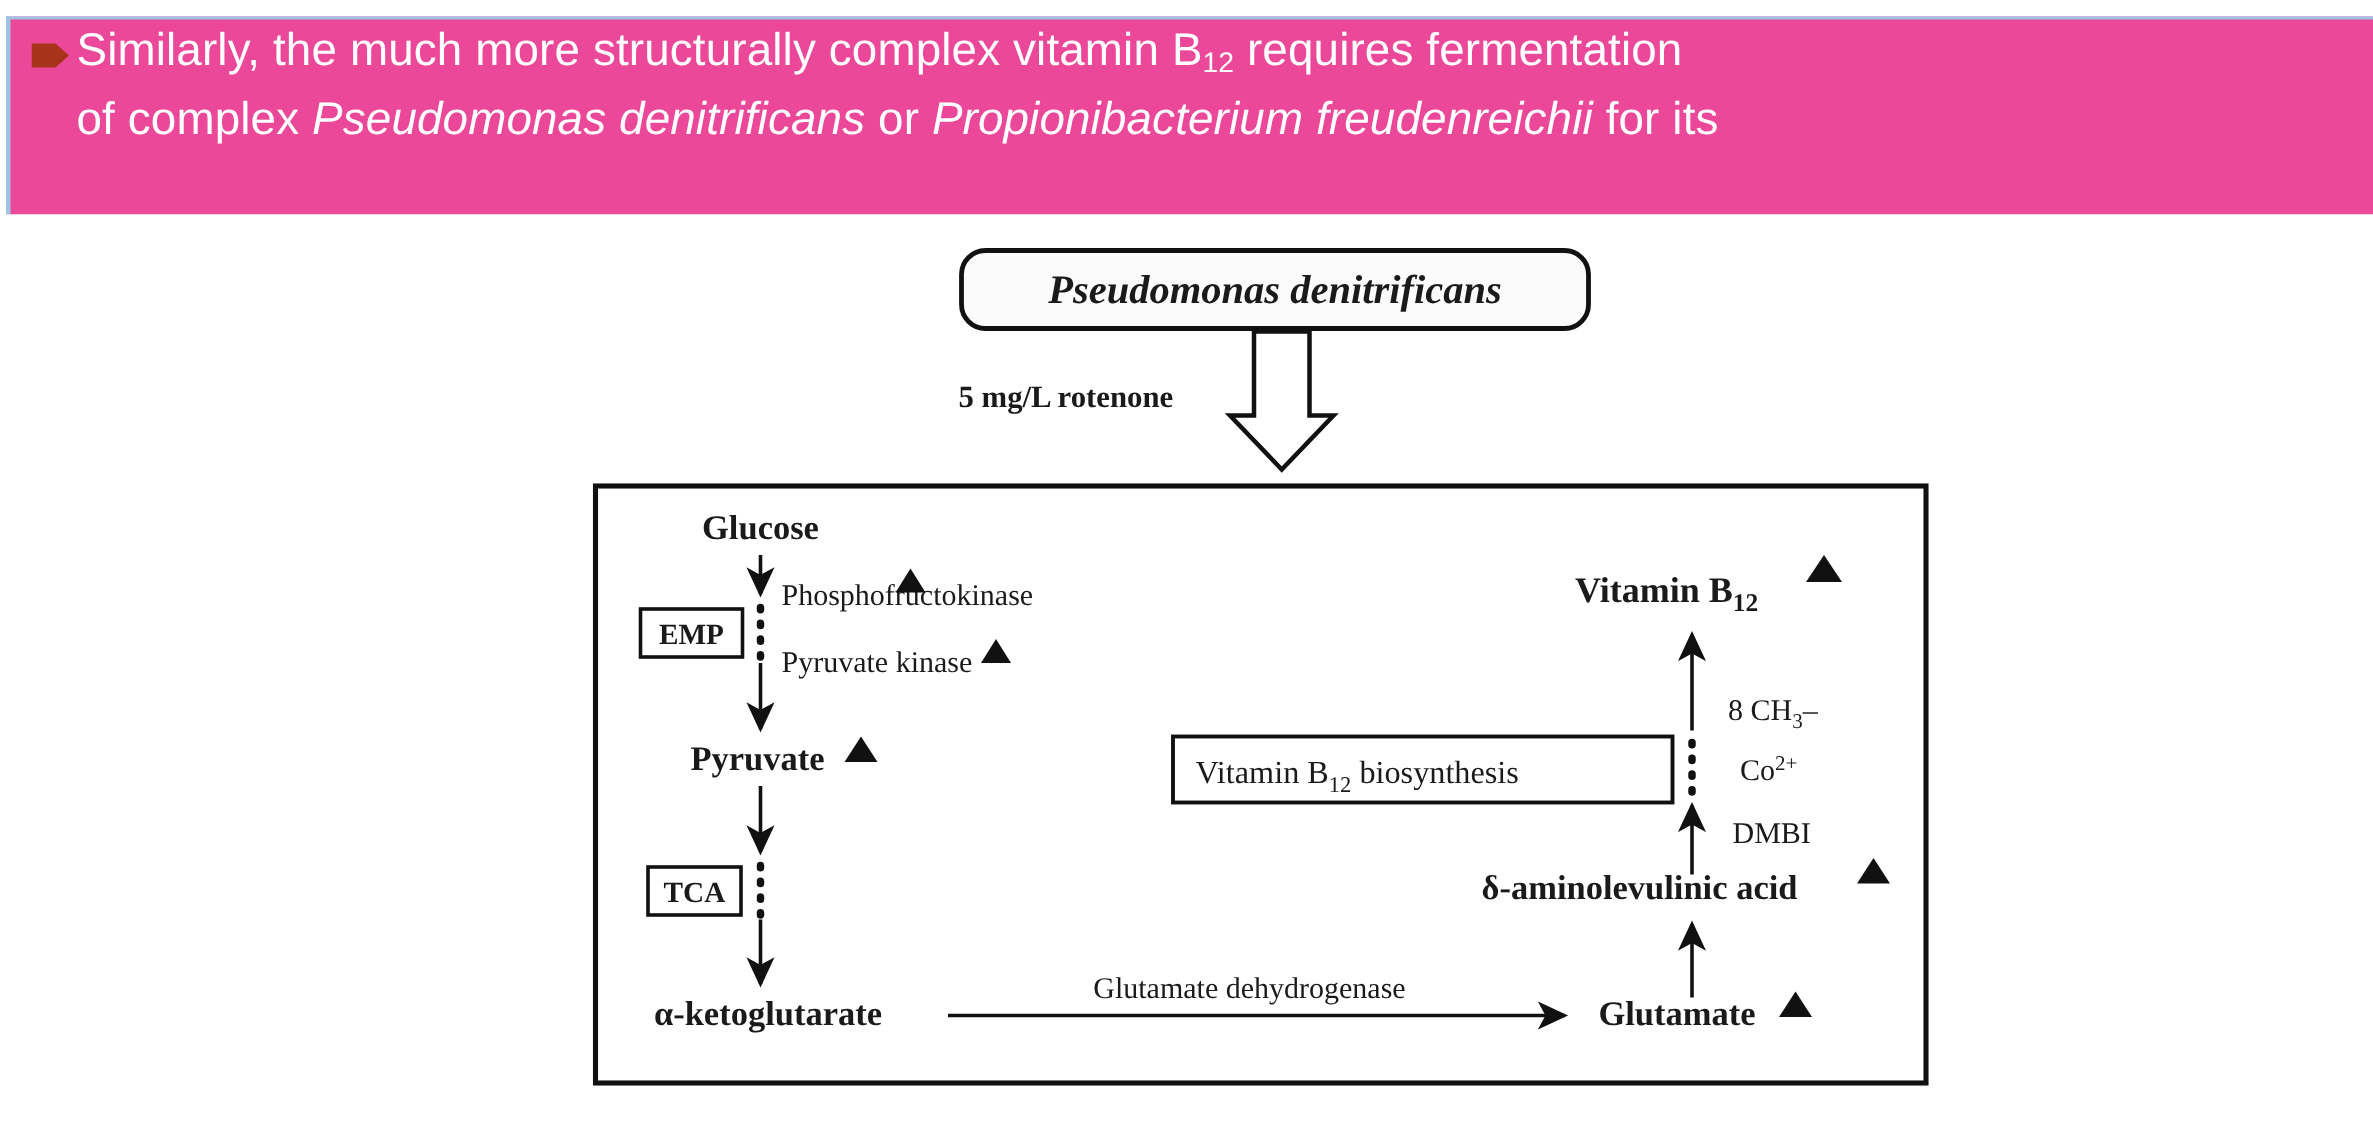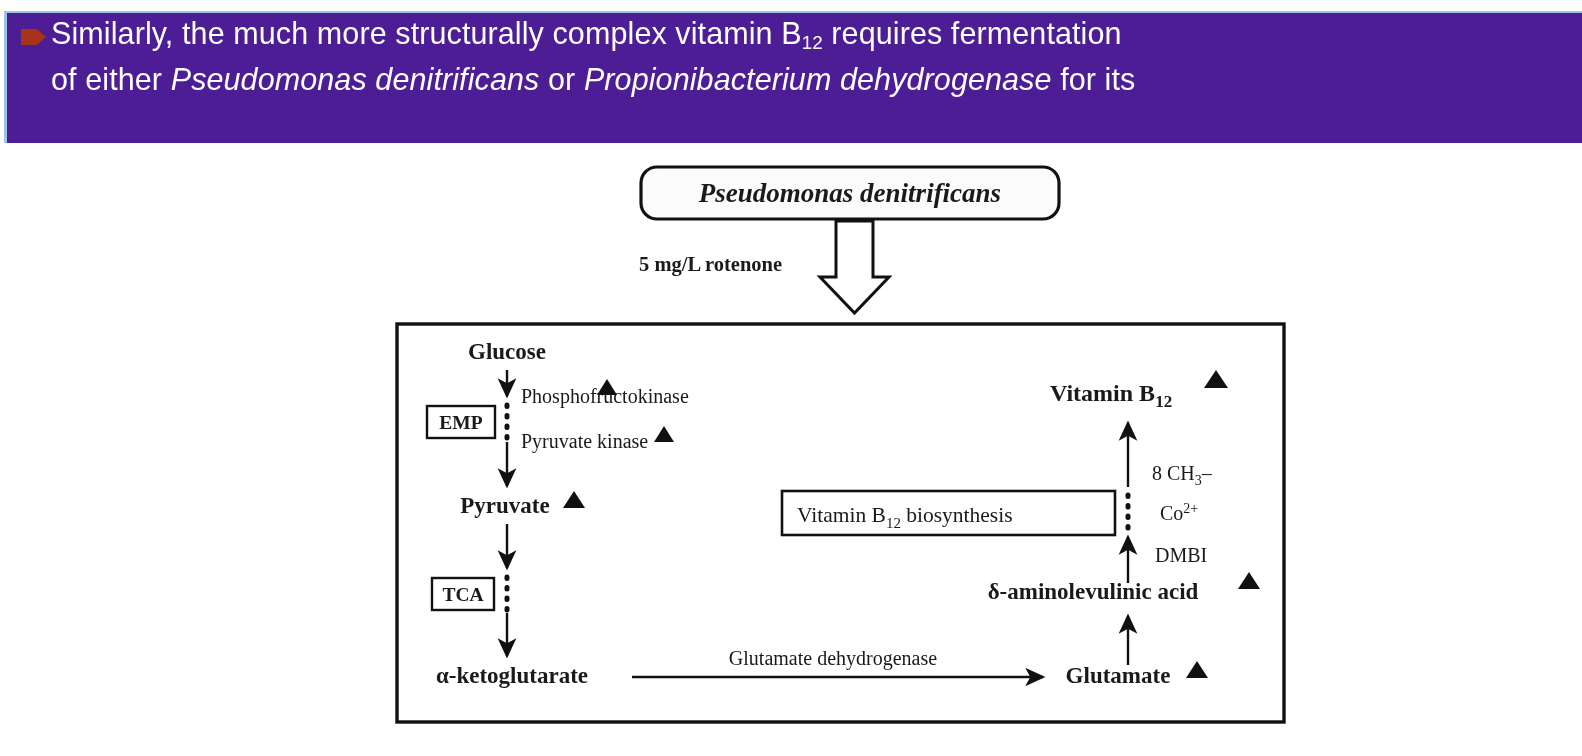--- a/index.html
+++ b/index.html
@@ -9,21 +9,21 @@
     font-family:"Liberation Sans", sans-serif;
     overflow:hidden;
     position:relative;
   }
 
   
   #banner{
     position:absolute;
     left:4px; top:11px;
     width:1578px; height:132px;
-    background:#4c1d95;
+    background:#ec4899;
     border-left:3px solid #9EC4E4;
     border-top:2px solid #9EC4E4;
     box-sizing:border-box;
     display:flex;
     align-items:flex-start;
   }
   #bullet-wrap{
     position:absolute;
     left:14px; top:14px;
     width:26px; height:20px;
@@ -65,21 +65,21 @@
   <span id="bullet-wrap">
     <svg width="26" height="20" viewBox="0 0 26 20">
       <polygon points="0,2 16,2 25,10 16,18 0,18" fill="#A6331A"></polygon>
     </svg>
   </span>
   <div id="banner-text">
     <div>
       <span>Similarly, the much more structurally complex vitamin B</span><span class="sub">12</span><span> requires fermentation</span>
     </div>
     <div>
-      <span>of either </span><span class="ital">Pseudomonas denitrificans</span><span> or </span><span class="ital">Propionibacterium dehydrogenase</span><span> for its</span>
+      <span>of complex </span><span class="ital">Pseudomonas denitrificans</span><span> or </span><span class="ital">Propionibacterium freudenreichii</span><span> for its</span>
     </div>
   </div>
 </div>
 
 <div id="diagram">
 <svg width="1582" height="613" viewBox="0 0 1582 613" xmlns="http://www.w3.org/2000/svg">
 
   <defs>
     <marker id="ah" markerWidth="9" markerHeight="9" refX="7.4" refY="4.5" orient="auto">
       <path d="M0,0.6 L8.4,4.5 L0,8.4 L2.1,4.5 Z" fill="#111"></path>

